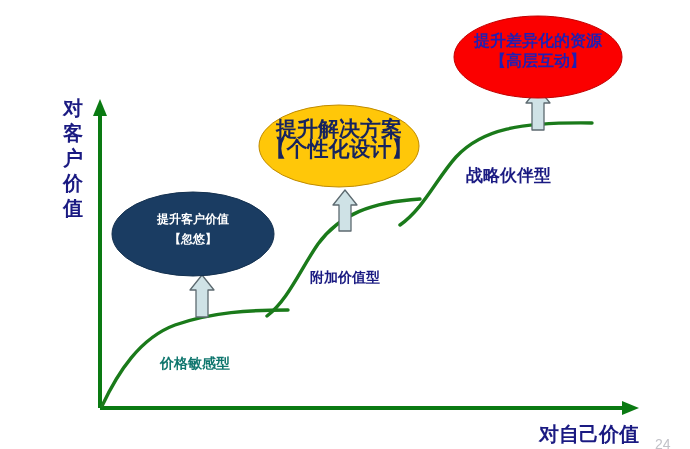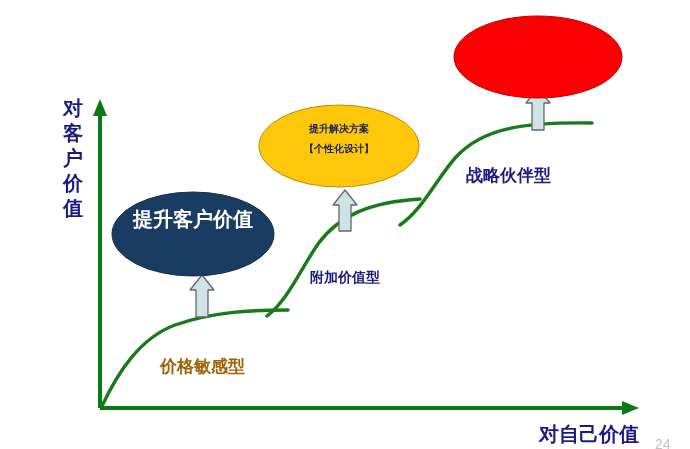--- a/index.html
+++ b/index.html
@@ -10,28 +10,28 @@
 
   .lbl{position:absolute;font-weight:bold;color:#1f1f8c;white-space:nowrap;}
 
   
   #y-axis-label{left:58px;top:96px;width:30px;font-size:20px;line-height:25px;
                 text-align:center;letter-spacing:0;color:#1a1a82;}
   #y-axis-label span{display:block;}
 
   #x-axis-label{left:519px;top:421px;font-size:20px;color:#1a1a82;margin-left:20px;}
 
-  #tier-1-label{left:160px;top:355px;font-size:17px;color:#a16207;}
+  #tier-1-label{left:160px;top:355px;font-size:14px;color:#0f766e;}
   #tier-2-label{left:310px;top:269px;font-size:14px;color:#1a1a82;}
   #tier-3-label{left:466px;top:164px;font-size:17px;color:#1a1a82;text-align:right;}
 
   
   .ell-text{position:absolute;text-align:center;font-weight:bold;line-height:20px;}
-  #callout-1-text{left:113px;top:209px;width:160px;font-size:20px;color:#ffffff;}
-  #callout-2-text{left:257px;top:119px;width:164px;font-size:10px;color:#16235e;}
+  #callout-1-text{left:113px;top:209px;width:160px;font-size:12px;color:#ffffff;}
+  #callout-2-text{left:257px;top:119px;width:164px;font-size:21px;color:#16235e;}
   #callout-3-text{left:448px;top:31px;width:180px;font-size:16px;color:#1f1fb4;}
   .ell-text span{display:block;}
 
   #footer-note{position:absolute;left:265px;top:437px;font-size:7px;color:#b9b9c4;
                letter-spacing:1px;white-space:nowrap;}
   #slide-number{position:absolute;left:655px;top:436px;font-size:14px;color:#c2c2c8;}
 </style>
 </head>
 <body>
 
@@ -79,26 +79,29 @@
   </div>
 
   <div class="lbl" id="x-axis-label">对自己价值</div>
 
   <div class="lbl" id="tier-1-label">价格敏感型</div>
   <div class="lbl" id="tier-2-label">附加价值型</div>
   <div class="lbl" id="tier-3-label">战略伙伴型</div>
 
   <div class="ell-text" id="callout-1-text">
     <span>提升客户价值</span>
+    <span>【忽悠】</span>
   </div>
 
   <div class="ell-text" id="callout-2-text">
     <span>提升解决方案</span>
     <span>【个性化设计】</span>
   </div>
 
   <div class="ell-text" id="callout-3-text">
+    <span>提升差异化的资源</span>
+    <span>【高层互动】</span>
   </div>
 
   <div id="footer-note"></div>
   <div id="slide-number">24</div>
 
 </div>
 
 </body></html>

